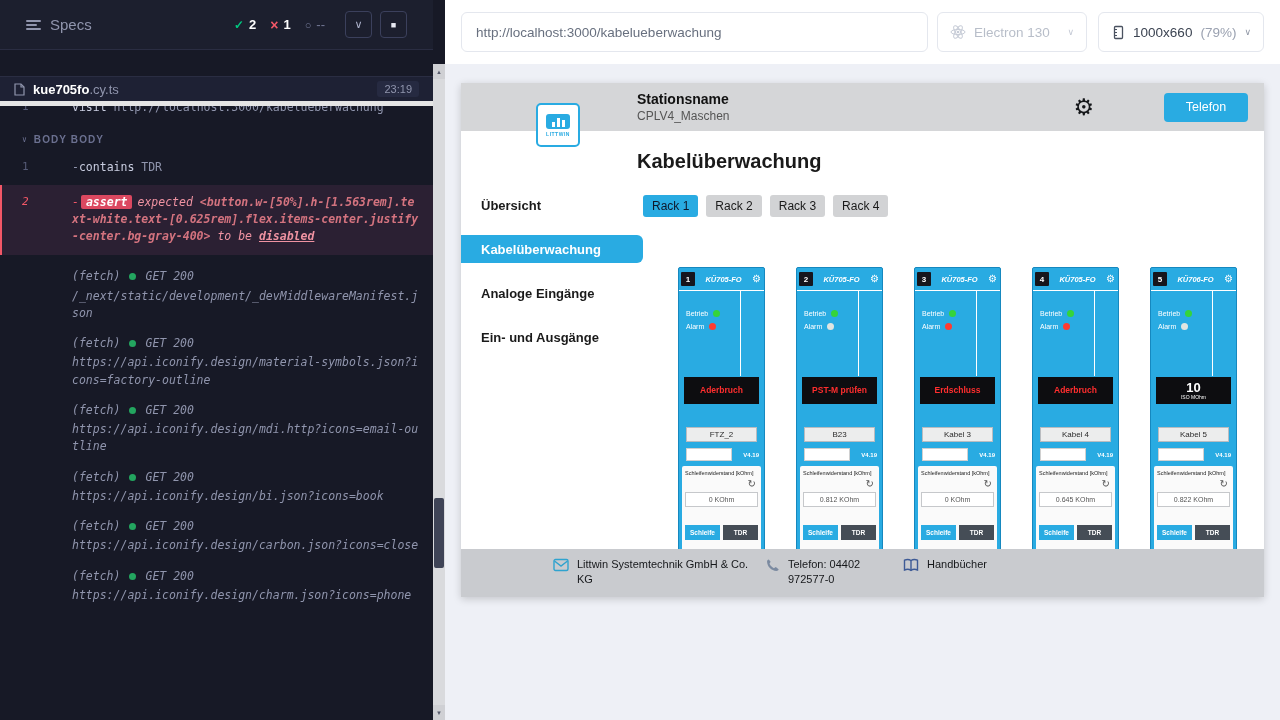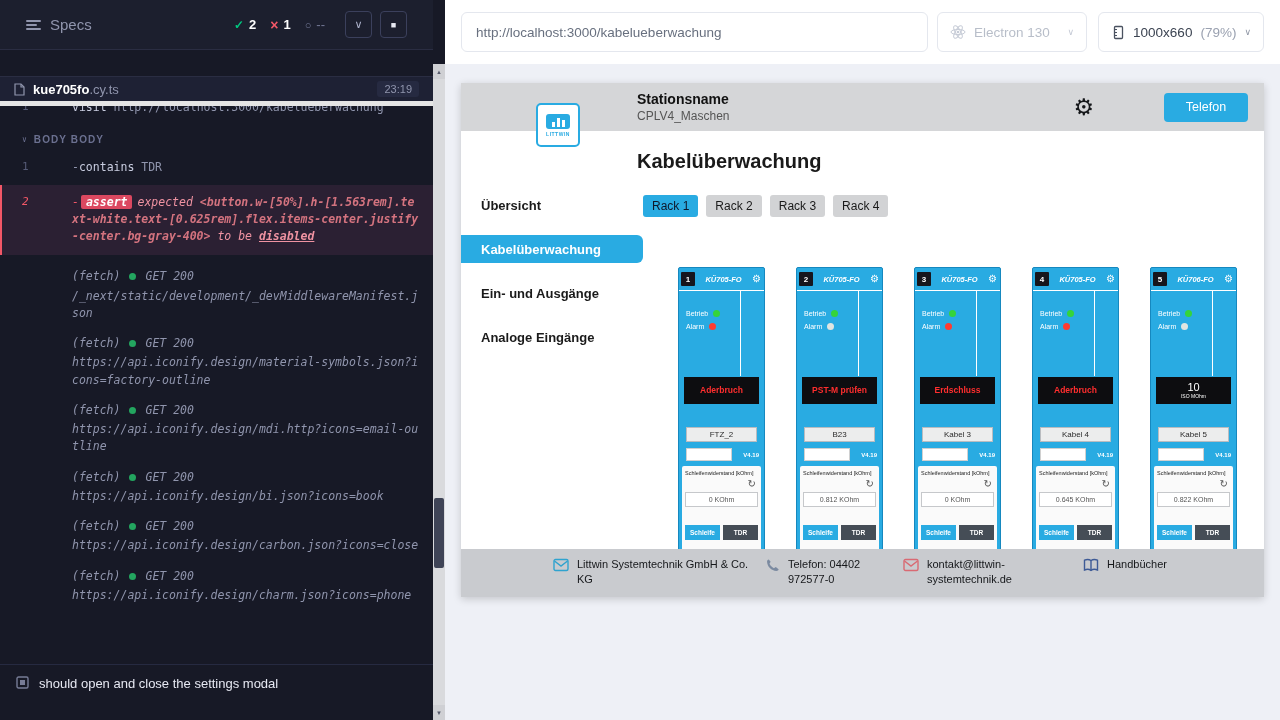--- a/index.html
+++ b/index.html
@@ -106,21 +106,21 @@
   .sig-row { display:flex; align-items:center; gap:5px; padding-left:7px; }
   .sig-row.r1 { margin-top:19px; }
   .sig-row.r2 { margin-top:6px; }
   .sig-label { font-size:7px; }
   .dot { width:7px; height:7px; border-radius:50%; display:inline-block; }
   .dot.green { background:#35d43a; }
   .dot.alarm { background:#dfe5e1; }
   .dot.alarm.on { background:#ff3b30; }
   .status-box { position:absolute; left:5px; right:5px; top:109px; height:27px; background:#0d0d10; display:flex; flex-direction:column; align-items:center; justify-content:center; line-height:1; }
   .status-text { color:#ff2e2e; font-weight:bold; font-size:8.5px; }
-  .status-big { color:#fff; font-weight:normal; font-size:11px; }
+  .status-big { color:#fff; font-weight:bold; font-size:13px; }
   .status-sub { color:#fff; font-size:5px; margin-top:1px; }
   .status-text:empty, .status-big:empty, .status-sub:empty { display:none; }
   .cable-box { position:absolute; left:7px; right:7px; top:159px; height:15px; background:#eceded; border:1px solid #b9bcc0; color:#2b2b2b; font-size:8px; display:flex; align-items:center; justify-content:center; cursor:text; }
   .ver-row { position:absolute; left:7px; right:5px; top:180px; height:13px; display:flex; align-items:center; justify-content:space-between; }
   .fw-box { width:46px; height:13px; background:#fff; border:1px solid #d0d0d0; }
   .ver-label { font-size:6px; color:#fff; font-weight:bold; }
   .card-panel { position:absolute; left:3px; right:3px; top:198px; bottom:3px; background:#fafafa; border-radius:2px; padding:4px 3px 3px; }
   .res-label { font-size:5.5px; color:#222; }
   .res-refresh { position:absolute; right:5px; top:13px; font-size:10px; color:#555; cursor:pointer; line-height:1; }
   .res-value { margin-top:16px; height:15px; background:#fff; border:1px solid #c6c8cb; color:#555; font-size:7px; display:flex; align-items:center; justify-content:center; }
@@ -255,27 +255,20 @@
         <div class="fetch-head">
           <span>(fetch)</span>
           <span class="ok-dot"></span>
           <span>GET 200</span>
         </div>
         <div class="fetch-url">https://api.iconify.design/charm.json?icons=phone</div>
       </div>
 
   </div>
 
-  <div class="next-row">
-    <svg width="13" height="13" viewBox="0 0 13 13">
-        <rect x="1" y="1" width="11" height="11" rx="1.5" fill="none" stroke="#777c96" stroke-width="1.4"></rect>
-        <rect x="4" y="4" width="5" height="5" fill="#777c96"></rect>
-      </svg>
-    <span>should open and close the settings modal</span>
-  </div>
 </div>
 
 <div class="cy-scrollcol">
   <div class="sc-spacer"></div>
   <div class="sc-track">
     <div class="sc-btn">
         <span>▲</span>
       </div>
     <div class="sc-inner">
       <div class="sc-thumb"></div>
@@ -333,23 +326,23 @@
         <button class="logout-btn">Telefon</button>
       </div>
 
       <div class="app-body">
         <div class="app-nav">
 
             <div class="nav-item">Übersicht</div>
 
             <div class="nav-item active">Kabelüberwachung</div>
 
+            <div class="nav-item">Analoge Eingänge</div>
+
             <div class="nav-item">Ein- und Ausgänge</div>
-
-            <div class="nav-item">Analoge Eingänge</div>
 
         </div>
 
         <div class="app-main">
           <div class="page-title">Kabelüberwachung</div>
           <div class="tabs">
 
               <div class="tab active">Rack 1</div>
 
               <div class="tab">Rack 2</div>
@@ -549,27 +542,20 @@
               <path d="M1.5 3l6.5 5 6.5-5" fill="none" stroke="#2fa3cf" stroke-width="1.4"></path>
             </svg>
           <span class="f-text">Littwin Systemtechnik GmbH &amp; Co. KG</span>
         </div>
         <div class="f-item f2">
           <svg class="f-icon" width="15" height="15" viewBox="0 0 16 16">
               <path d="M4 1.5C3 1.5 2.2 2.6 2.2 3.8c0 5.3 4.7 10 10 10 1.2 0 2.3-.8 2.3-1.8l-3-2.4-2 1.2c-2.2-1.1-3.6-2.5-4.7-4.7l1.2-2z" fill="#7b8aa0"></path>
             </svg>
           <span class="f-text">Telefon: 04402 972577-0</span>
         </div>
-        <div class="f-item f3">
-          <svg class="f-icon" width="16" height="14" viewBox="0 0 16 14">
-              <rect x="1" y="1.5" width="14" height="11" rx="1.5" fill="none" stroke="#d96a73" stroke-width="1.4"></rect>
-              <path d="M1.5 3l6.5 5 6.5-5" fill="none" stroke="#d96a73" stroke-width="1.4"></path>
-            </svg>
-          <span class="f-text">kontakt@littwin-systemtechnik.de</span>
-        </div>
         <div class="f-item f4">
           <svg class="f-icon" width="16" height="14" viewBox="0 0 16 14">
               <path d="M8 2.5C6.2 1.3 3.4 1.3 1.5 2.2V12c1.9-.9 4.7-.9 6.5.3 1.8-1.2 4.6-1.2 6.5-.3V2.2C12.6 1.3 9.8 1.3 8 2.5z" fill="none" stroke="#3d5a96" stroke-width="1.4"></path>
               <path d="M8 2.5V12.8" stroke="#3d5a96" stroke-width="1.4"></path>
             </svg>
           <span class="f-text">Handbücher</span>
         </div>
       </div>
 
     </div>

